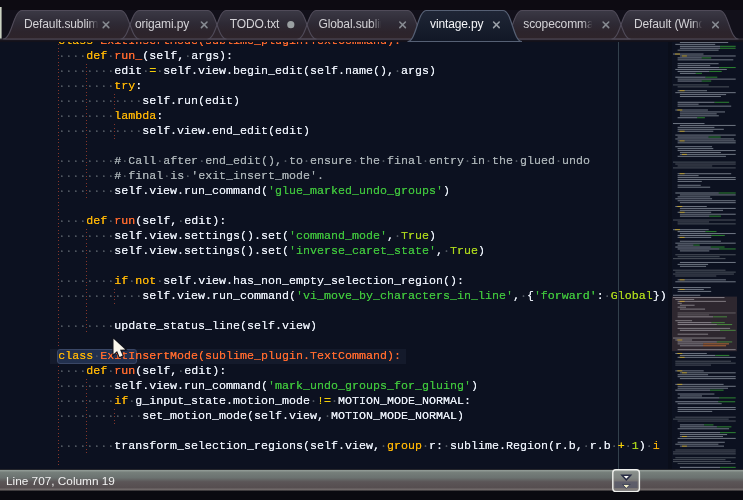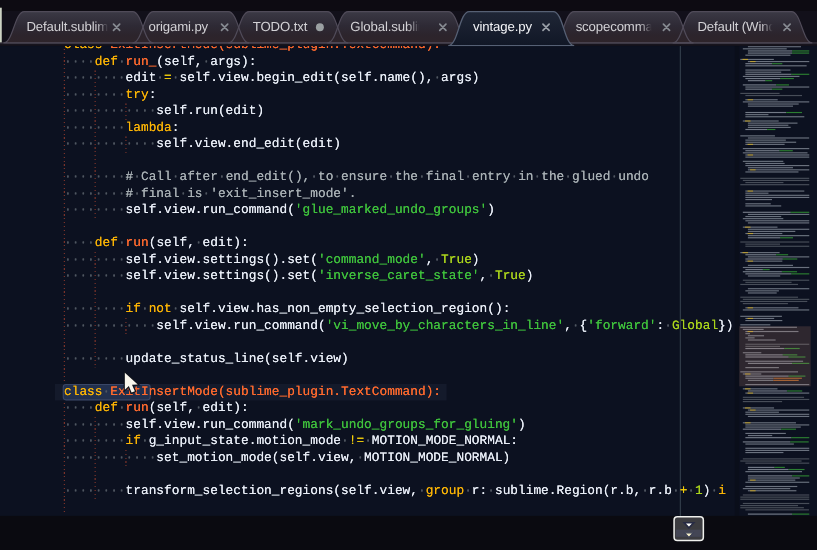--- a/index.html
+++ b/index.html
@@ -344,18 +344,21 @@
       <path d="M 712.7,22.0 L 718.3,27.6 M 712.7,27.6 L 718.3,22.0" stroke="#878b92" stroke-width="1.55" stroke-linecap="round" fill="none"></path>
       <circle cx="290.8" cy="24.7" r="3.6" fill="#9aa0a2"></circle>
       <path d="M 407.5,41.5 C 416.5,41.5 417.5,10.5 426.5,10.5 L 503.0,10.5 C 512.0,10.5 513.0,41.5 522.0,41.5 Z" fill="url(#ta)" stroke="#566074" stroke-width="1.2"></path>
       <text x="430" y="28.2" font-family="Liberation Sans, sans-serif" font-size="12" letter-spacing="-0.12" fill="#f4f5f8">vintage.py</text>
       <path d="M 493.59999999999997,22.0 L 499.2,27.6 M 493.59999999999997,27.6 L 499.2,22.0" stroke="#9aa0a8" stroke-width="1.55" stroke-linecap="round" fill="none"></path>
       <rect x="0" y="7" width="1.6" height="31.5" fill="#ccd3c3"></rect>
     </svg>
 <svg width="26" height="30" viewBox="0 0 26 30" style="position:absolute;left:105px;top:336px">
       <path d="M 8.5,2.8 L 8.5,18.3 L 12.1,15.0 L 14.6,20.9 L 17.6,19.6 L 15.0,13.8 L 20.2,13.5 Z" paint-order="stroke" fill="#f9f6ec" stroke="#10131c" stroke-width="2.2" stroke-linejoin="miter"></path>
     </svg>
+<div style="position:absolute;left:0;top:469.2px;width:743px;height:21.6px;background:linear-gradient(180deg,#24252b 0,#24252b 3%,#949e98 5%,#757e7a 16%,#6b7270 40%,#5b5557 58%,#564e50 84%,#716a6a 93%,#454143 97%,#2c2a2c 100%)">
+      <div style="position:absolute;left:6px;top:4.6px;font:11.8px 'Liberation Sans',sans-serif;color:#f2f2f2">Line 707, Column 19</div>
+    </div>
 <svg width="34" height="28" viewBox="0 0 34 28" style="position:absolute;left:608px;top:467px">
       <rect x="4.8" y="2.8" width="26.6" height="21.6" rx="3" fill="#b2b4b0" fill-opacity="0.30" stroke="#eff0ed" stroke-width="1.4"></rect>
       <rect x="6.5" y="14.5" width="23" height="6.5" fill="#4a4f66" opacity="0.55"></rect>
       <path d="M 14.0,8.2 L 22.6,8.2 L 18.3,12.8 Z" fill="#fdfdf9" stroke="#272b44" stroke-width="1.5"></path>
       <path d="M 14.4,17.4 L 22.2,17.4 L 18.3,21.5 Z" fill="#f7f0c8" stroke="#3c4156" stroke-width="1"></path>
     </svg>
 </div>
 </body></html>

